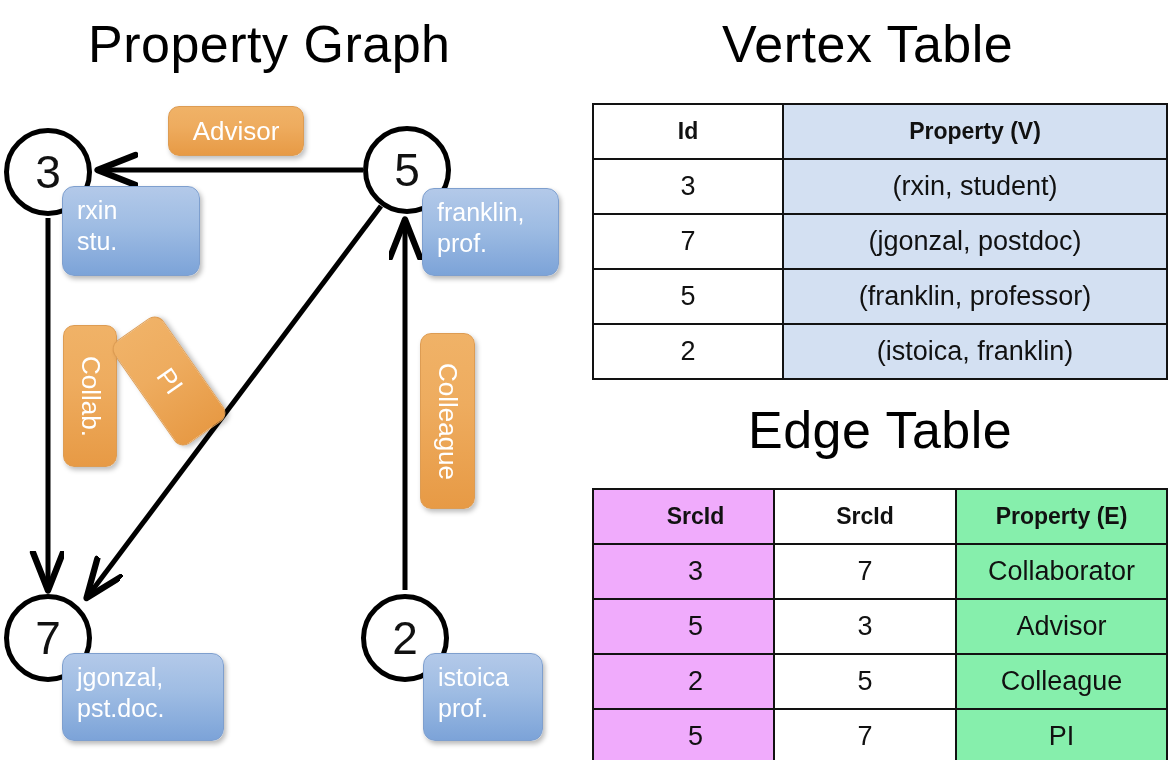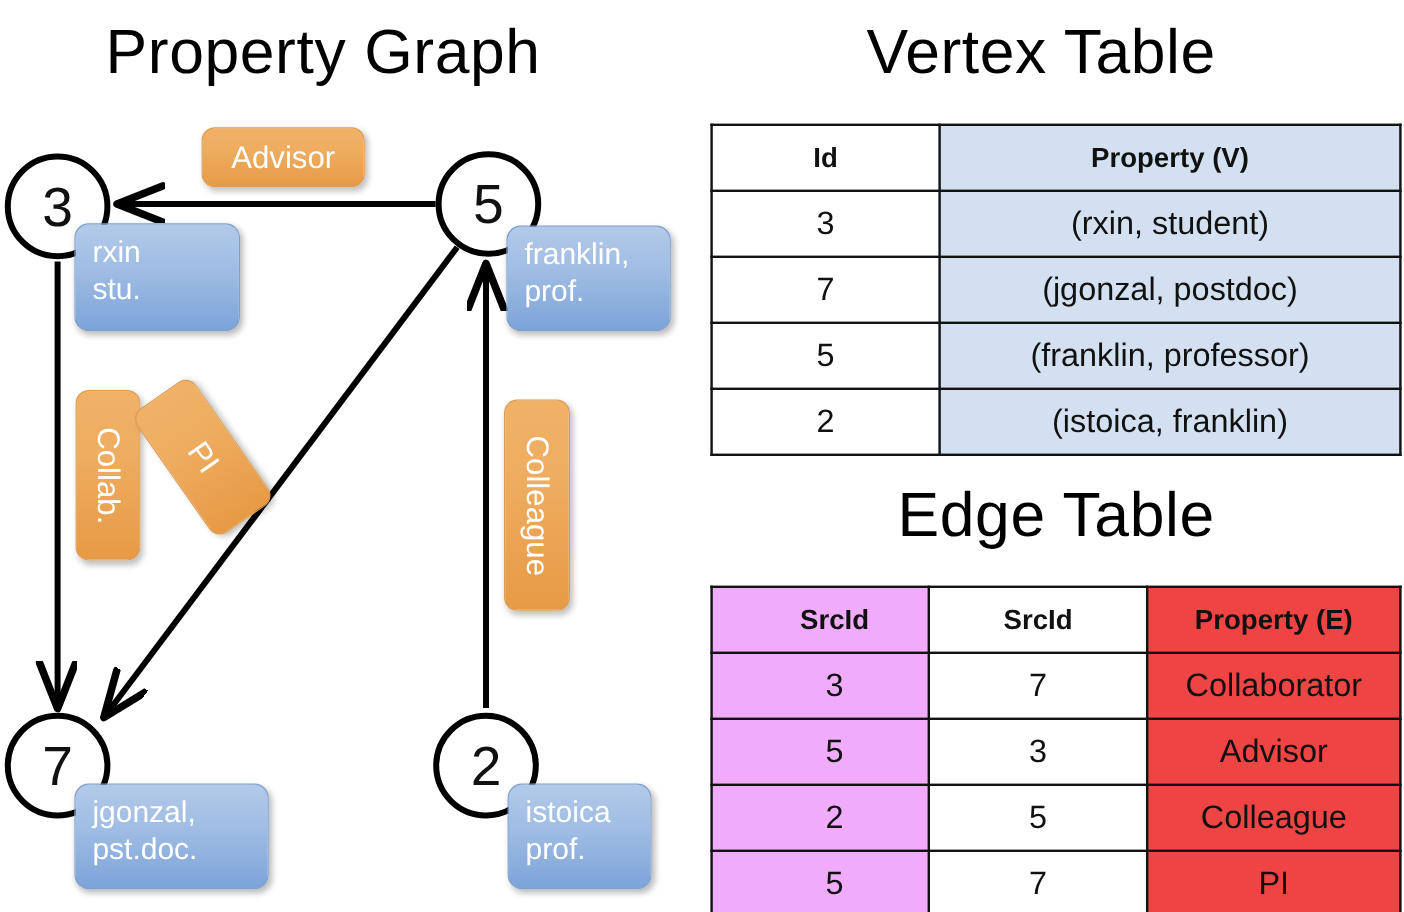--- a/index.html
+++ b/index.html
@@ -146,21 +146,21 @@
     font-size: 23px;
   }
 
   #vertex-table { left: 592px; top: 103px; width: 576px; }
   #vertex-table .col-id   { width: 188px; background: #ffffff; }
   #vertex-table .col-prop { background: #d3e0f2; }
 
   #edge-table { left: 592px; top: 488px; width: 576px; }
   #edge-table .col-src  { width: 155px; background: #f0abfc; padding-left: 24px; }
   #edge-table .col-dst  { width: 180px; background: #ffffff; }
-  #edge-table .col-prop { background: #ef4444; }
+  #edge-table .col-prop { background: #86efac; }
 </style>
 </head>
 <body>
 
 <div class="title" id="title-property-graph">Property Graph</div>
 <div class="title" id="title-vertex-table">Vertex Table</div>
 <div class="title" id="title-edge-table">Edge Table</div>
 
 <div id="graph-panel">
 

